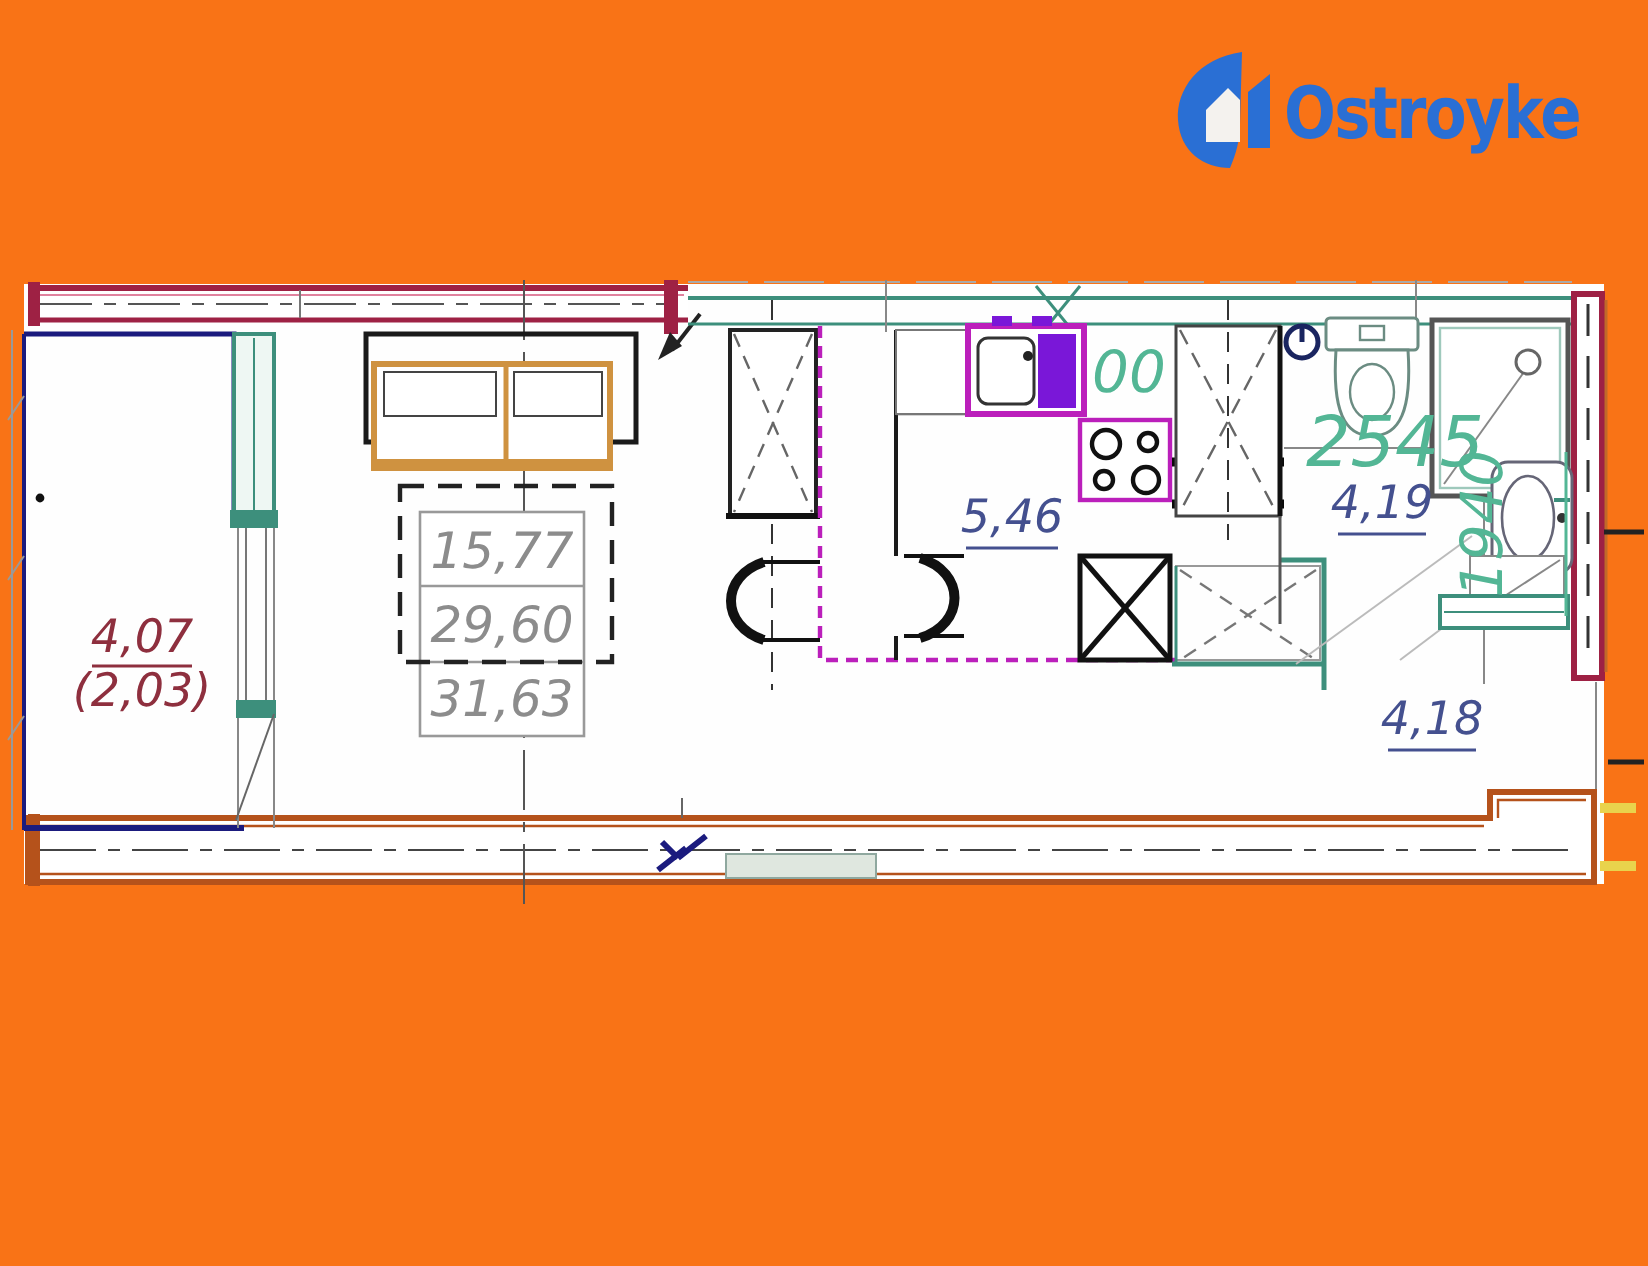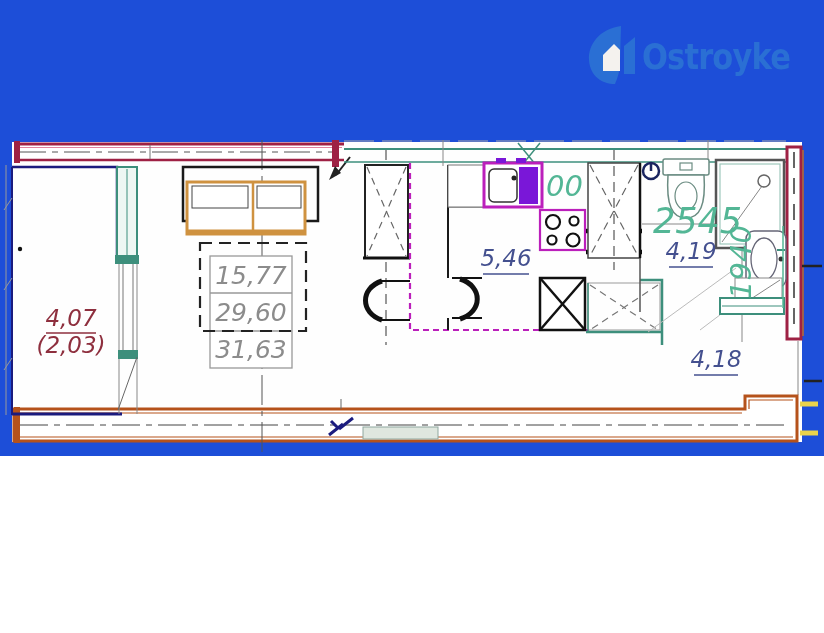--- a/index.html
+++ b/index.html
@@ -1,16 +1,16 @@
 <!DOCTYPE html>
 <html><head>
 <meta charset="utf-8">
 <style>
   html,body{margin:0;padding:0;}
-  .page{position:relative;width:824px;height:456px;background:#1d4ed8;overflow:hidden;
+  .page{position:relative;width:824px;height:633px;background:#f97316;overflow:hidden;
         font-family:"DejaVu Sans",sans-serif;}
   svg{position:absolute;left:0;top:0;}
   text{font-family:"DejaVu Sans",sans-serif;}
   .logo-text{fill:#2a6fd4;font-weight:bold;font-size:36px;letter-spacing:-1px;}
   .lbl-maroon{fill:#8e2f3e;font-style:italic;font-size:23px;}
   .lbl-gray{fill:#8c8c8c;font-style:italic;font-size:25px;}
   .lbl-blue{fill:#44508f;font-style:italic;font-size:23px;}
   .lbl-teal{fill:#53b695;font-style:italic;font-size:35px;}
   .lbl-teal-sm{fill:#53b695;font-style:italic;font-size:29px;}
 </style>

